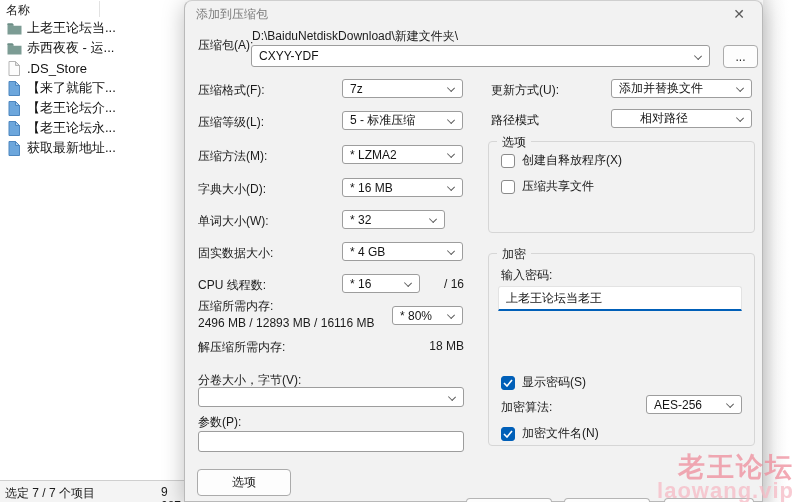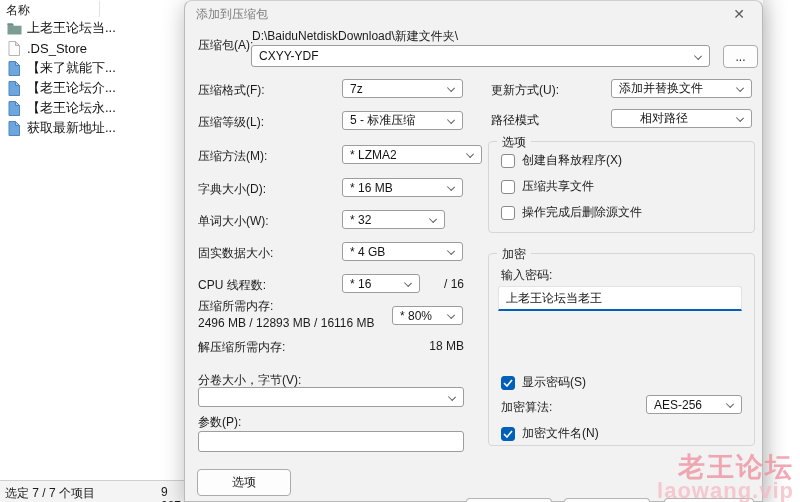--- a/index.html
+++ b/index.html
@@ -123,20 +123,29 @@
       <span class="ficon">
         <svg width="15" height="13" viewBox="0 0 15 13">
             <path d="M0.5 2 h5 l1.4 1.8 h7.6 v8.7 h-14 z" fill="#7c9c94"></path>
             <path d="M0.5 1.2 h5 l1.4 1.8 h-6.4 z" fill="#6d8e86"></path>
           </svg>
       </span>
       <span class="fname">上老王论坛当...</span>
     </div>
     <div class="file-row">
       <span class="ficon">
+        <svg width="15" height="13" viewBox="0 0 15 13">
+            <path d="M0.5 2 h5 l1.4 1.8 h7.6 v8.7 h-14 z" fill="#7c9c94"></path>
+            <path d="M0.5 1.2 h5 l1.4 1.8 h-6.4 z" fill="#6d8e86"></path>
+          </svg>
+      </span>
+      <span class="fname">赤西夜夜 - 运...</span>
+    </div>
+    <div class="file-row">
+      <span class="ficon">
         <svg width="12" height="15" viewBox="0 0 12 15">
             <path d="M1 0.5 h6.5 l4 4 v10 h-10.5 z" fill="#fdfdfd" stroke="#b5b5b5"></path>
             <path d="M7.5 0.5 l4 4 h-4 z" fill="#e4e4e4" stroke="#b5b5b5"></path>
           </svg>
       </span>
       <span class="fname">.DS_Store</span>
     </div>
     <div class="file-row">
       <span class="ficon">
         <svg width="12" height="15" viewBox="0 0 12 15">
@@ -203,21 +212,21 @@
       <span class="chev"></span>
   </div>
 
   <span class="lbl" style="left:13px; top:113px;">压缩等级(L):</span>
   <div class="combo" style="left:157px; top:110px; width:121px;">
     <span>5 - 标准压缩</span>
       <span class="chev"></span>
   </div>
 
   <span class="lbl" style="left:13px; top:147px;">压缩方法(M):</span>
-  <div class="combo" style="left:157px; top:144px; width:140px;">
+  <div class="combo" style="left:157px; top:144px; width:121px;">
     <span>* LZMA2</span>
       <span class="chev"></span>
   </div>
 
   <span class="lbl" style="left:13px; top:180px;">字典大小(D):</span>
   <div class="combo" style="left:157px; top:177px; width:121px;">
     <span>* 16 MB</span>
       <span class="chev"></span>
   </div>
 
@@ -278,24 +287,20 @@
   <div class="groupbox" style="left:303px; top:140px; width:267px; height:92px;">
     <span class="legend">选项</span>
   </div>
   <div class="cb-row" style="left:316px; top:152px;">
     <span class="cb"></span>
     <span class="cb-label">创建自释放程序(X)</span>
   </div>
   <div class="cb-row" style="left:316px; top:178px;">
     <span class="cb"></span>
     <span class="cb-label">压缩共享文件</span>
-  </div>
-  <div class="cb-row" style="left:316px; top:204px;">
-    <span class="cb"></span>
-    <span class="cb-label">操作完成后删除源文件</span>
   </div>
 
   <div class="groupbox" style="left:303px; top:252px; width:267px; height:193px;">
     <span class="legend">加密</span>
   </div>
   <span class="lbl" style="left:316px; top:266px;">输入密码:</span>
   <input class="pw-input" value="上老王论坛当老王" style="">
 
   <div class="cb-row checked" style="left:316px; top:374px;">
     <span class="cb">

